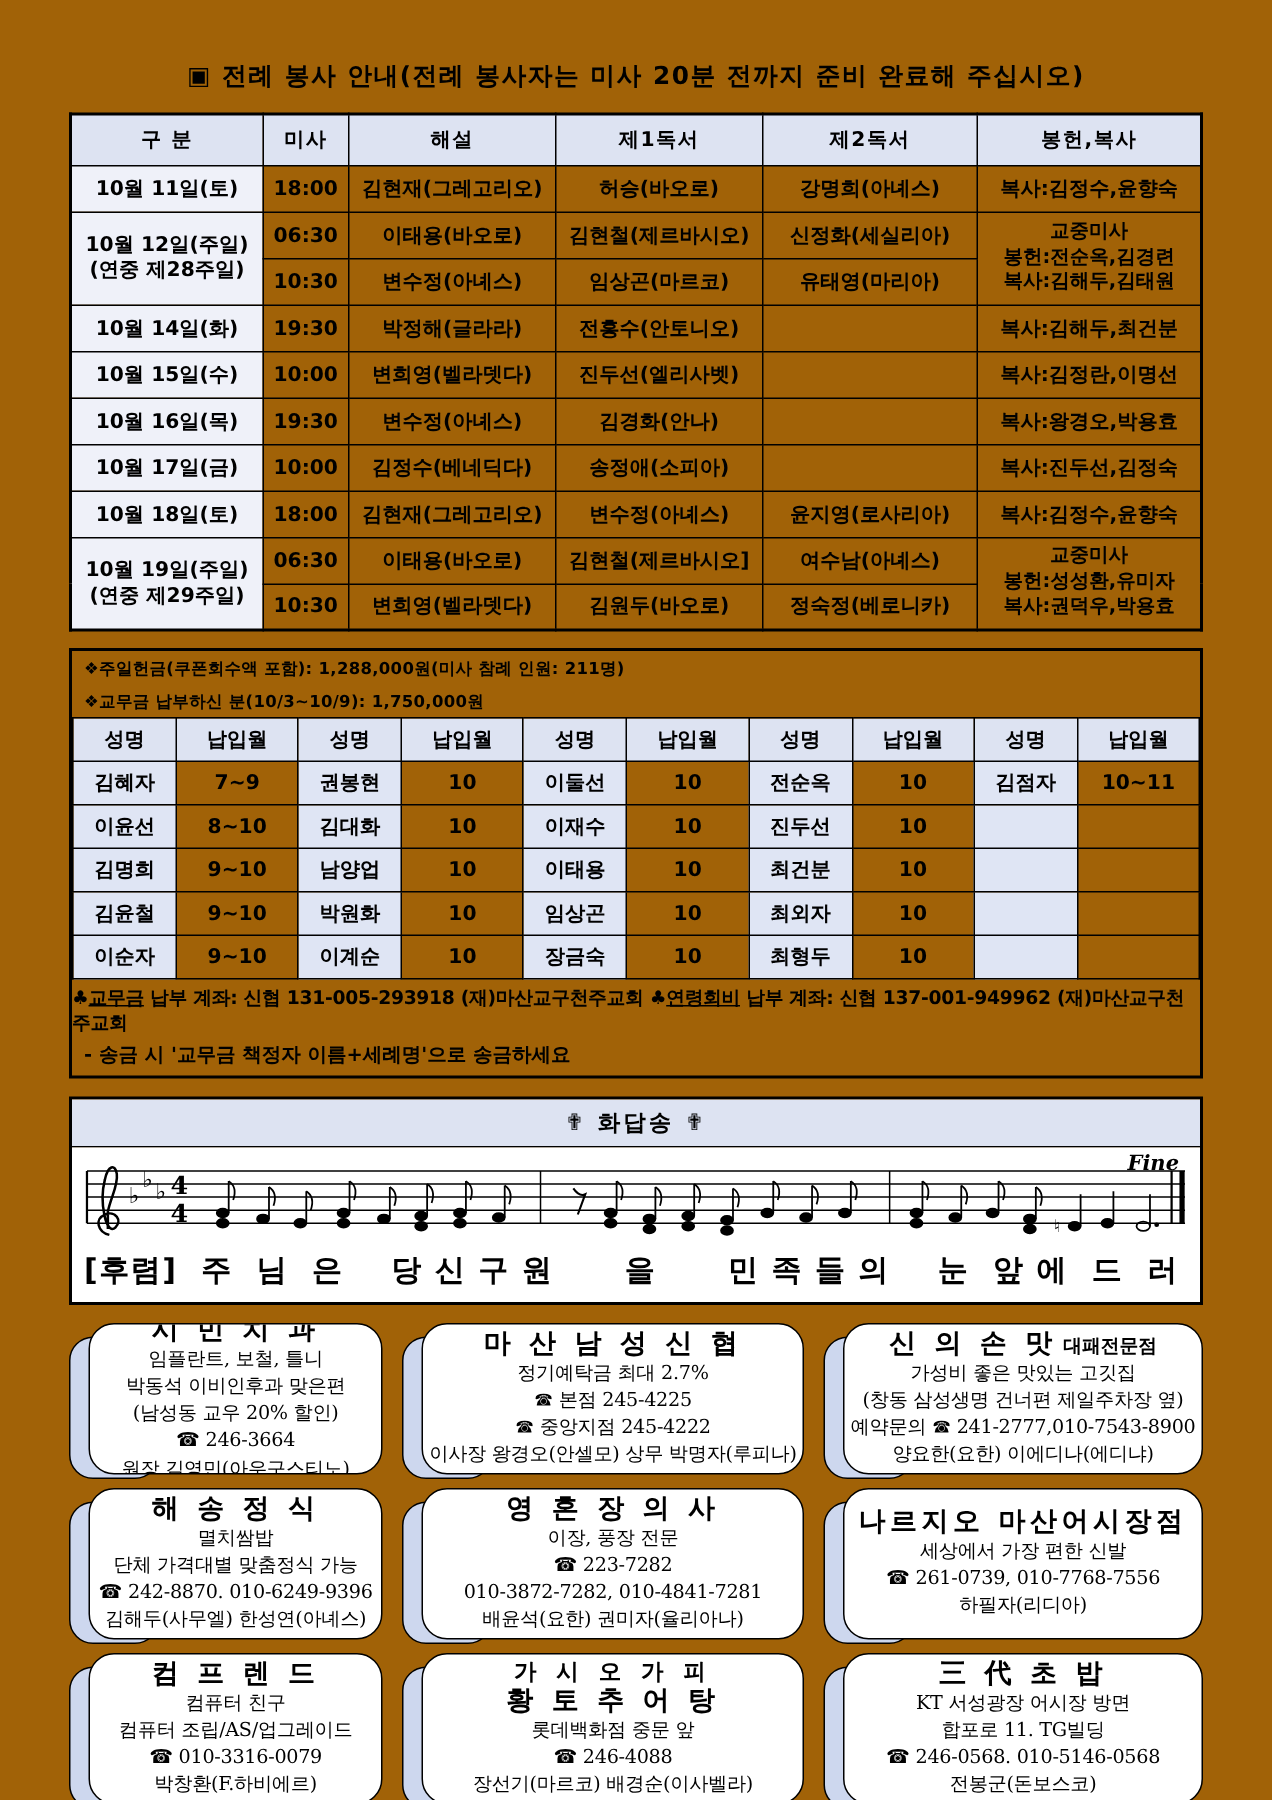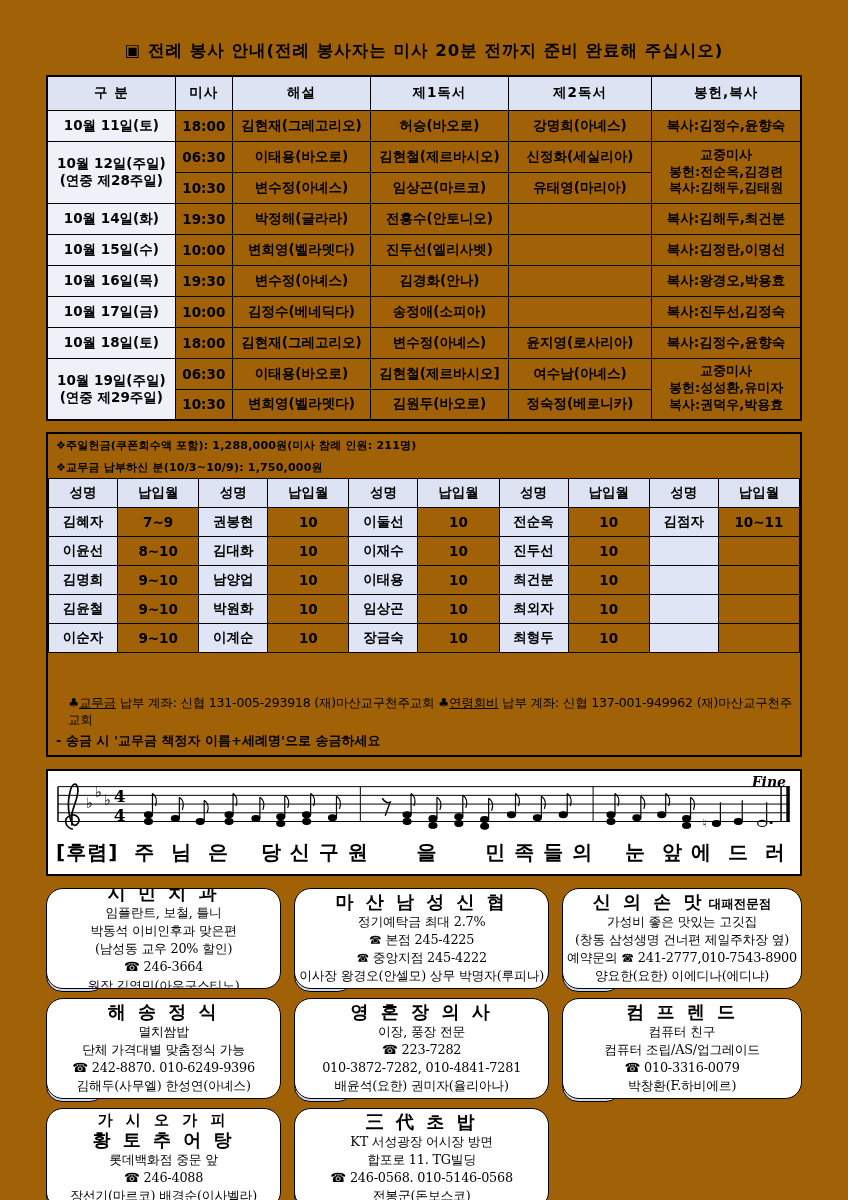--- a/index.html
+++ b/index.html
@@ -22,38 +22,38 @@
 
   
   .info-box { border:2px solid #000; margin-top:11px; }
   .info-line { font-size:11px; font-weight:700; padding:4px 8px 3px 8px; letter-spacing:0.2px; }
   .pay { border-top:1px solid #000; }
   .pay td, .pay th { border:1px solid #000; text-align:center; vertical-align:middle;
     font-size:13.5px; font-weight:700; height:29px; padding:1px 2px; }
   .pay th { background:#dde3f2; }
   .pay td.c-name { background:#dfe5f4; }
   .col-name { width:9.2%; } .col-month { width:10.8%; }
-  .bank-line { font-size:12.5px; font-weight:400; padding:4px 6px 1px 20px; letter-spacing:-0.2px;margin-top:38px; }
+  .bank-line { font-size:12.5px; font-weight:700; padding:4px 6px 1px 0; letter-spacing:-0.2px; }
   .bank-line .u { text-decoration:underline; }
   .bank-note { font-size:13px; font-weight:700; padding:2px 6px 5px 8px; }
 
   
   .music-box { border:2px solid #000; margin-top:12px; }
   .music-head { background:#dde3f2; border-bottom:1.5px solid #000; text-align:center;
     font-size:15px; font-weight:bold; padding:6px 0; letter-spacing:2px; }
   .music-body { position:relative; background:#fff; padding:4px 6px 2px 6px; }
   .fine { position:absolute; top:3px; right:14px; font-family:"DejaVu Serif",serif;
     font-style:italic; font-weight:bold; font-size:14px; }
   .staff-svg { display:block; width:100%; height:62px; }
   .lyrics { font-size:20px; font-weight:bold; white-space:pre; padding:2px 2px 6px 2px;
     letter-spacing:1px; overflow:hidden; }
 
   
   .ads { display:grid; grid-template-columns:1fr 1fr 1fr; gap:9px 13px; margin-top:12px; }
-  .ad { position:relative; height:101px; }
+  .ad { position:relative; padding-left:13px; height:101px; }
   .ad::before { content:""; position:absolute; left:0; top:9px; bottom:-3px; width:58px;
     background:#cdd7ee; border:1.3px solid #000; border-radius:16px; }
   .ad-box { position:relative; height:100%; background:#fff; border:1.6px solid #000;
     border-radius:17px; display:flex; flex-direction:column; justify-content:center;
     align-items:center; text-align:center; padding:2px 4px; overflow:hidden;
     font-family:"DejaVu Serif","Liberation Serif",serif; }
   .ad-over { font-size:15px; font-weight:bold; letter-spacing:4px; line-height:1.15; }
   .ad-title { font-size:18px; font-weight:bold; letter-spacing:3px; line-height:1.2;
     font-family:"DejaVu Sans","Liberation Sans",sans-serif; white-space:nowrap; }
   .ad-title .sfx { font-size:12.5px; font-weight:bold; letter-spacing:0; }
@@ -271,20 +271,21 @@
       </table>
 
     <div class="bank-line">
       <span>♣</span><span class="u">교무금</span><span> 납부 계좌: 신협 131-005-293918 (재)마산교구천주교회  </span>
       <span>♣</span><span class="u">연령회비</span><span> 납부 계좌: 신협 137-001-949962 (재)마산교구천주교회</span>
     </div>
     <div class="bank-note">- 송금 시 '교무금 책정자 이름+세례명'으로 송금하세요</div>
   </div>
 
   <div class="music-box">
+    <div class="music-head">✟  화답송  ✟</div>
     <div class="music-body">
       <span class="fine">Fine</span>
       <svg class="staff-svg" viewBox="0 0 744 64" preserveAspectRatio="none">
 
         <g stroke="#000" stroke-width="1">
           <line x1="4" y1="12" x2="740" y2="12"></line>
             <line x1="4" y1="21" x2="740" y2="21"></line>
           <line x1="4" y1="30" x2="740" y2="30"></line>
             <line x1="4" y1="39" x2="740" y2="39"></line>
           <line x1="4" y1="48" x2="740" y2="48"></line>
@@ -439,20 +440,28 @@
     <div class="ad">
       <div class="ad-box">
         <div class="ad-title">영 혼 장 의 사</div>
         <div class="ad-line">이장, 풍장 전문</div>
         <div class="ad-line">☎ 223-7282</div>
         <div class="ad-line">010-3872-7282, 010-4841-7281</div>
         <div class="ad-line">배윤석(요한) 권미자(율리아나)</div>
       </div>
     </div>
 
+    <div class="ad">
+      <div class="ad-box">
+        <div class="ad-title">나르지오 마산어시장점</div>
+        <div class="ad-line">세상에서 가장 편한 신발</div>
+        <div class="ad-line">☎ 261-0739, 010-7768-7556</div>
+        <div class="ad-line">하필자(리디아)</div>
+      </div>
+    </div>
 
     <div class="ad">
       <div class="ad-box">
         <div class="ad-title">컴 프 렌 드</div>
         <div class="ad-line">컴퓨터 친구</div>
         <div class="ad-line">컴퓨터 조립/AS/업그레이드</div>
         <div class="ad-line">☎ 010-3316-0079</div>
         <div class="ad-line">박창환(F.하비에르)</div>
       </div>
     </div>

